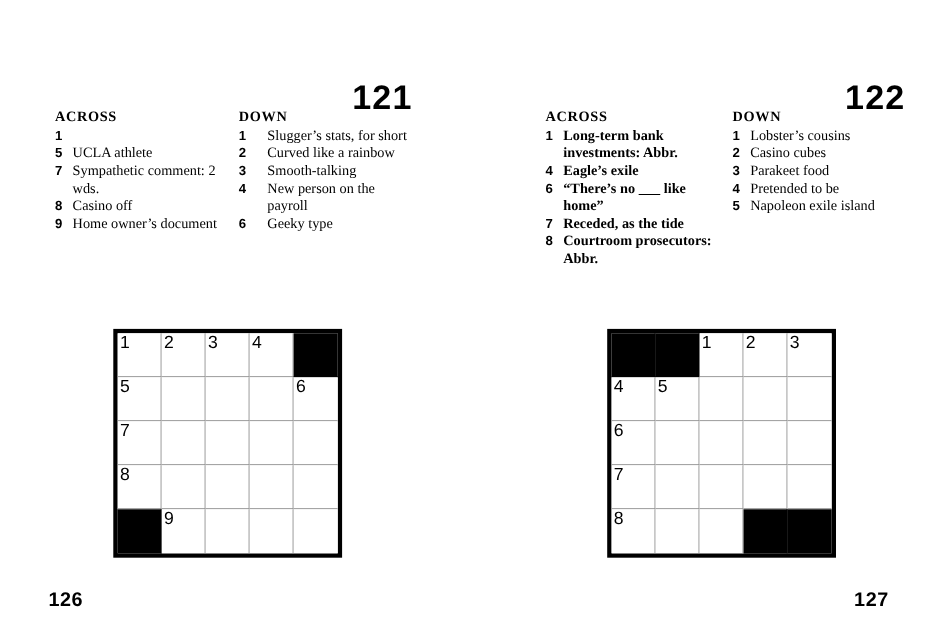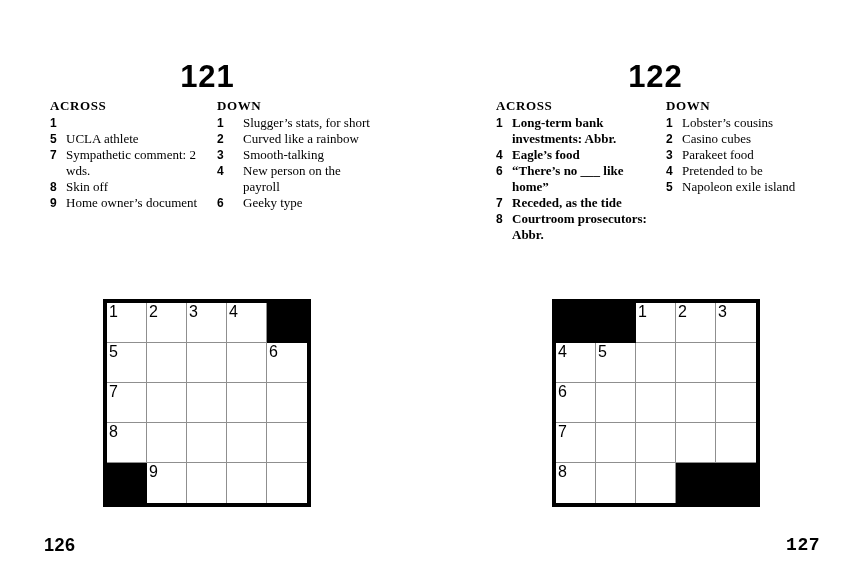--- a/index.html
+++ b/index.html
@@ -9,22 +9,22 @@
     position: relative;
     overflow: hidden;
     font-family: "Liberation Sans", sans-serif;
     color: #000;
   }
   .puzzle { position: absolute; top: 0; width: 432px; height: 576px; }
   .p0 { left: 0; }
   .p1 { left: 432px; }
 
   .puzzle-title {
-    position: absolute; top: 38px; left: 40px; width: 335px;
-    text-align: center;
+    position: absolute; top: 50px; left: 40px; width: 335px;
+    text-align: right;
     font-size: 31px; font-weight: bold; letter-spacing: 1px;
     font-family: "Liberation Sans", sans-serif;
   }
   .p1 .puzzle-title { left: 56px; }
 
   .clue-col { position: absolute; top: 97px; }
   .p0 .col-across { left: 50px;  width: 154px; }
   .p0 .col-down   { left: 217px; width: 162px; }
   .p1 .col-across { left: 64px;  width: 161px; }
   .p1 .col-down   { left: 234px; width: 186px; }
@@ -77,21 +77,21 @@
     font-family: "Liberation Sans", sans-serif;
     color: #000;
   }
 
   .folio {
     position: absolute; top: 535px;
     font-size: 18px; font-weight: bold; letter-spacing: 0.5px;
     font-family: "Liberation Sans", sans-serif;
   }
   .folio-left  { left: 44px; }
-  .folio-right { right: 44px; text-align: right; font-family: Liberation Mono, monospace; }
+  .folio-right { right: 56px; text-align: right; }
 </style>
 </head>
 <body>
 
 <section class="puzzle p0">
   <h1 class="puzzle-title">121</h1>
 
   <div class="clue-col col-across">
     <div class="clue-header">ACROSS</div>
     <div>
@@ -101,21 +101,21 @@
         <div class="clue">
           <span class="cnum">5</span>
           <span class="ctext">UCLA athlete</span>
         </div>
         <div class="clue">
           <span class="cnum">7</span>
           <span class="ctext">Sympathetic comment: 2 wds.</span>
         </div>
         <div class="clue">
           <span class="cnum">8</span>
-          <span class="ctext">Skin off</span>
+          <span class="ctext">Casino off</span>
         </div>
         <div class="clue">
           <span class="cnum">9</span>
           <span class="ctext">Home owner’s document</span>
         </div>
       </div>
   </div>
 
   <div class="clue-col col-down">
     <div class="clue-header">DOWN</div>
@@ -195,21 +195,21 @@
 
   <div class="clue-col col-across">
     <div class="clue-header">ACROSS</div>
     <div>
         <div class="clue">
           <span class="cnum">1</span>
           <span class="ctext">Long-term bank investments: Abbr.</span>
         </div>
         <div class="clue">
           <span class="cnum">4</span>
-          <span class="ctext">Eagle’s food</span>
+          <span class="ctext">Eagle’s exile</span>
         </div>
         <div class="clue">
           <span class="cnum">6</span>
           <span class="ctext">“There’s no ___ like home”</span>
         </div>
         <div class="clue">
           <span class="cnum">7</span>
           <span class="ctext">Receded, as the tide</span>
         </div>
         <div class="clue">

